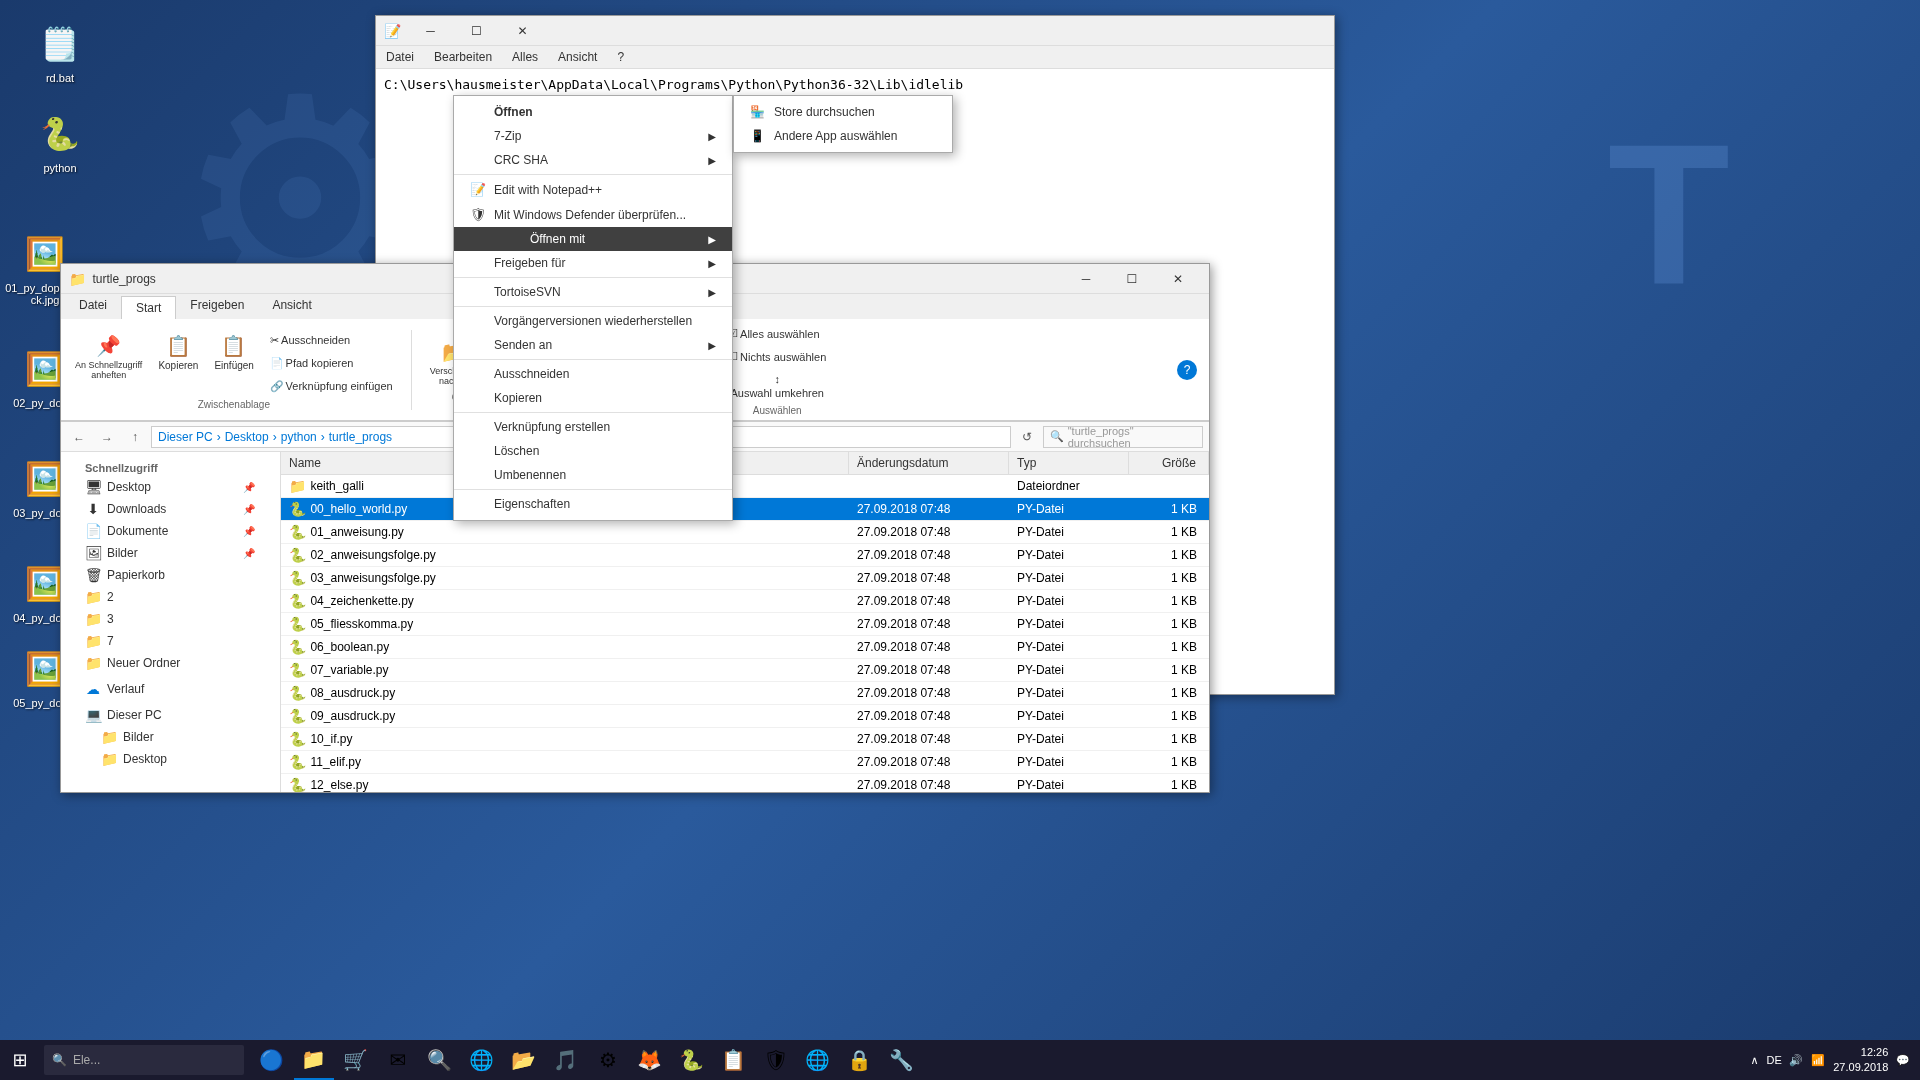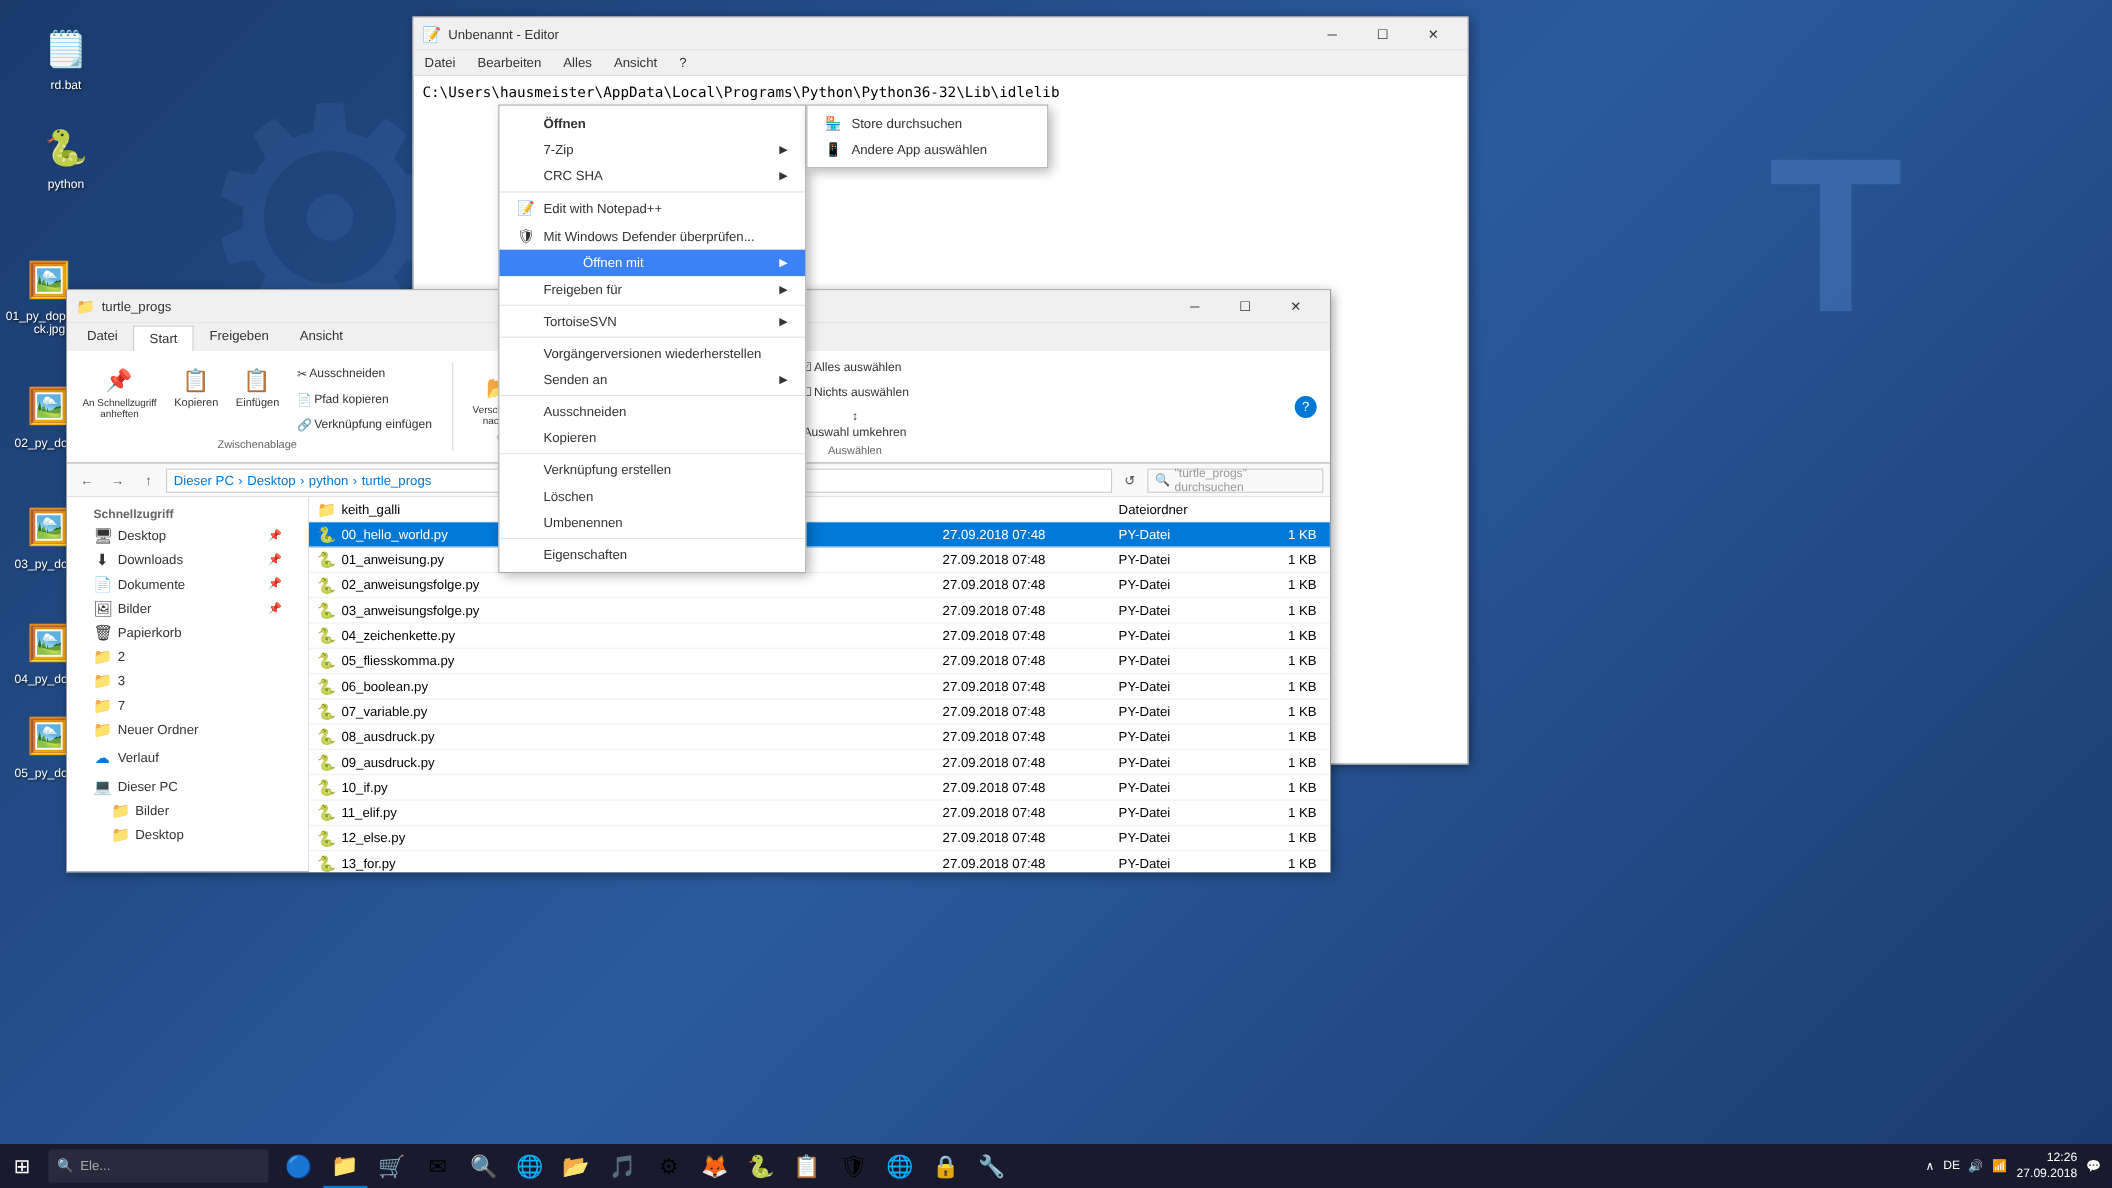--- a/index.html
+++ b/index.html
@@ -500,21 +500,20 @@
   <div class="desktop-icon" style="top:645px;left:5px;">
     <div class="icon-img">🖼️</div>
     <div class="icon-label">05_py_dop...</div>
   </div>
 
   <div style="position:absolute;right:190px;top:100px;font-size:200px;color:rgba(100,150,220,0.3);z-index:0;font-weight:bold;">T</div>
 
   <div class="editor-window">
     <div class="window-titlebar">
       <span class="win-icon">📝</span>
-      <span class="window-title">Unbenannt - Editor</span>
       <div class="window-controls">
         <div class="win-btn">─</div>
         <div class="win-btn">☐</div>
         <div class="win-btn close">✕</div>
       </div>
     </div>
     <div class="editor-menu">
       <div class="editor-menu-item">Datei</div>
       <div class="editor-menu-item">Bearbeiten</div>
       <div class="editor-menu-item">Alles</div>
@@ -718,20 +717,26 @@
             <span>Bilder</span>
           </div>
           <div class="sidebar-item indent">
             <span class="s-icon" style="color:#4a90d9;">📁</span>
             <span>Desktop</span>
           </div>
         </div>
       </div>
 
       <div class="file-list">
+        <div class="file-list-header">
+          <div class="file-col col-name">Name</div>
+          <div class="file-col col-date">Änderungsdatum</div>
+          <div class="file-col col-type">Typ</div>
+          <div class="file-col col-size">Größe</div>
+        </div>
 
         <div id="file-rows-container">
             <div class="file-row">
     <div class="file-cell name">
       <span class="file-icon">📁</span>
       <span>keith_galli</span>
     </div>
     <div class="file-cell date"></div>
     <div class="file-cell type">Dateiordner</div>
     <div class="file-cell size"></div>
@@ -887,21 +892,21 @@
       <div class="ctx-item">
       <span class="ctx-icon">📝</span>
       <span>Edit with Notepad++</span>
 
     </div>
       <div class="ctx-item">
       <span class="ctx-icon">🛡</span>
       <span>Mit Windows Defender überprüfen...</span>
 
     </div>
-      <div class="ctx-item highlighted" style="background: #3b82f6; color: white; gap: 44px;">
+      <div class="ctx-item highlighted" style="background: #404040; color: white; gap: 44px;">
       <span class="ctx-icon"></span>
       <span>Öffnen mit</span>
       <span class="ctx-arrow">▶</span>
     </div>
       <div class="ctx-item">
       <span class="ctx-icon"></span>
       <span>Freigeben für</span>
       <span class="ctx-arrow">▶</span>
     </div>
       <div class="ctx-separator"></div>

